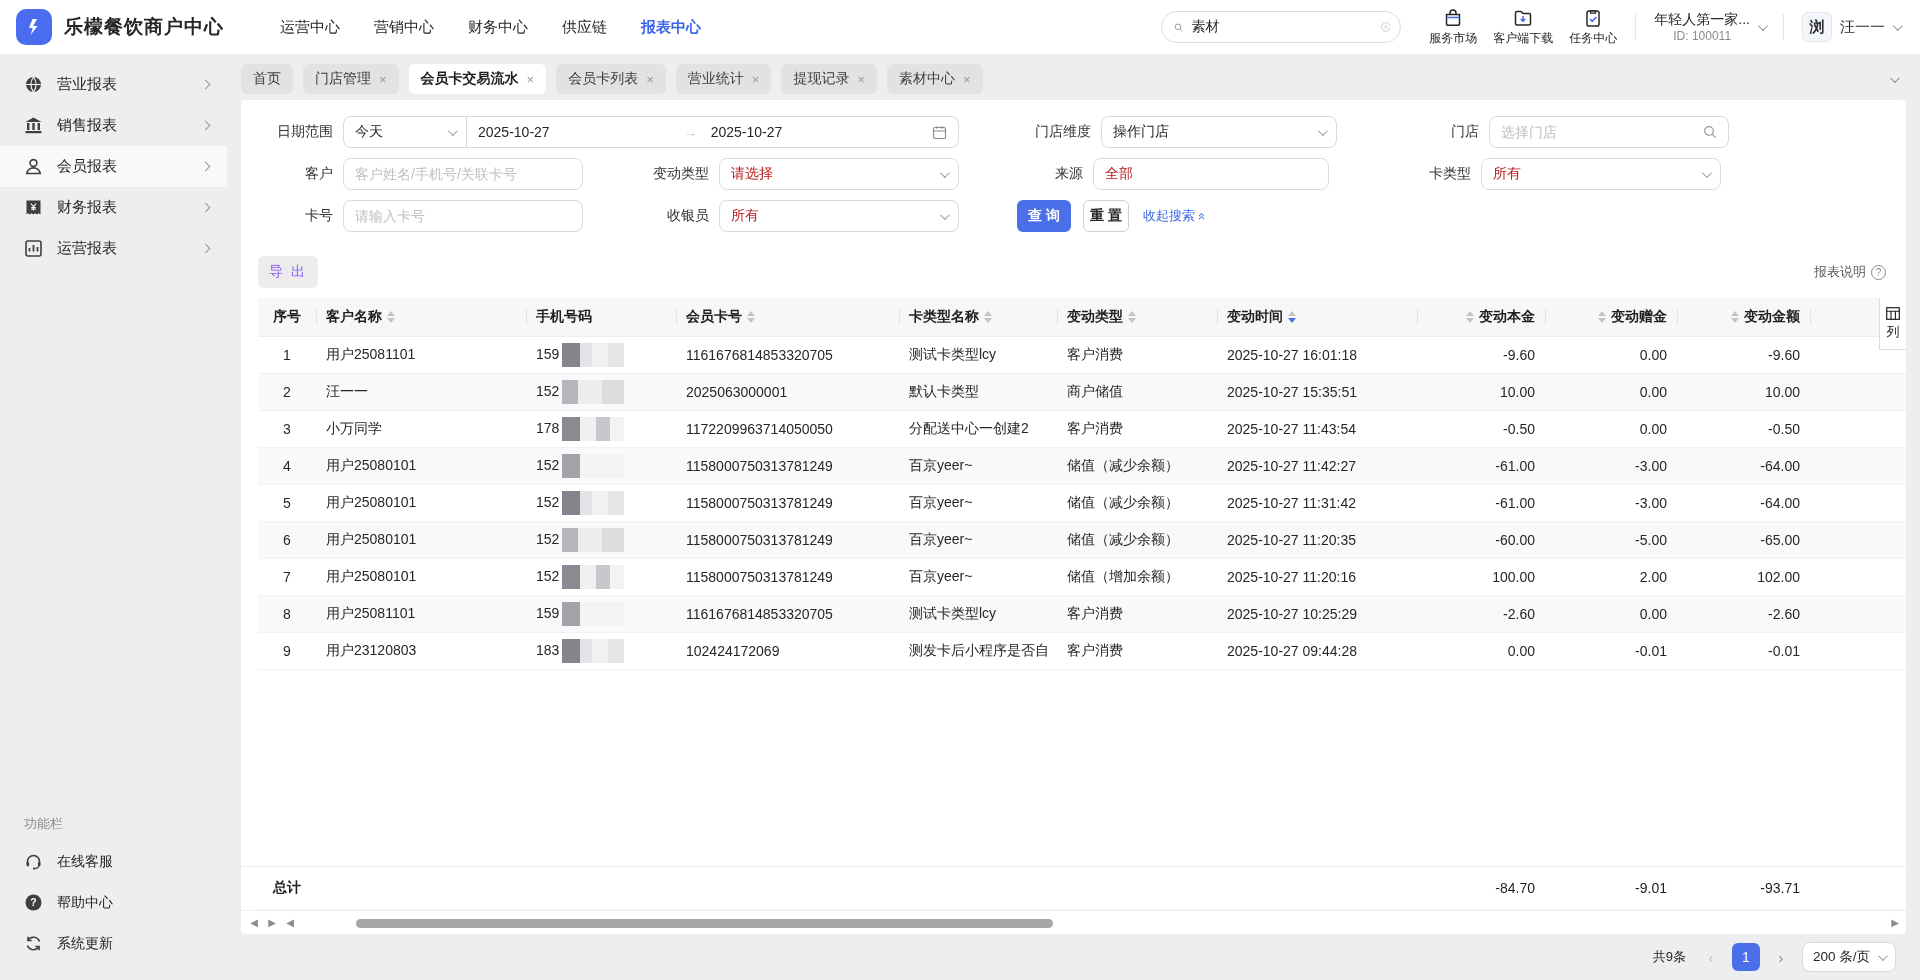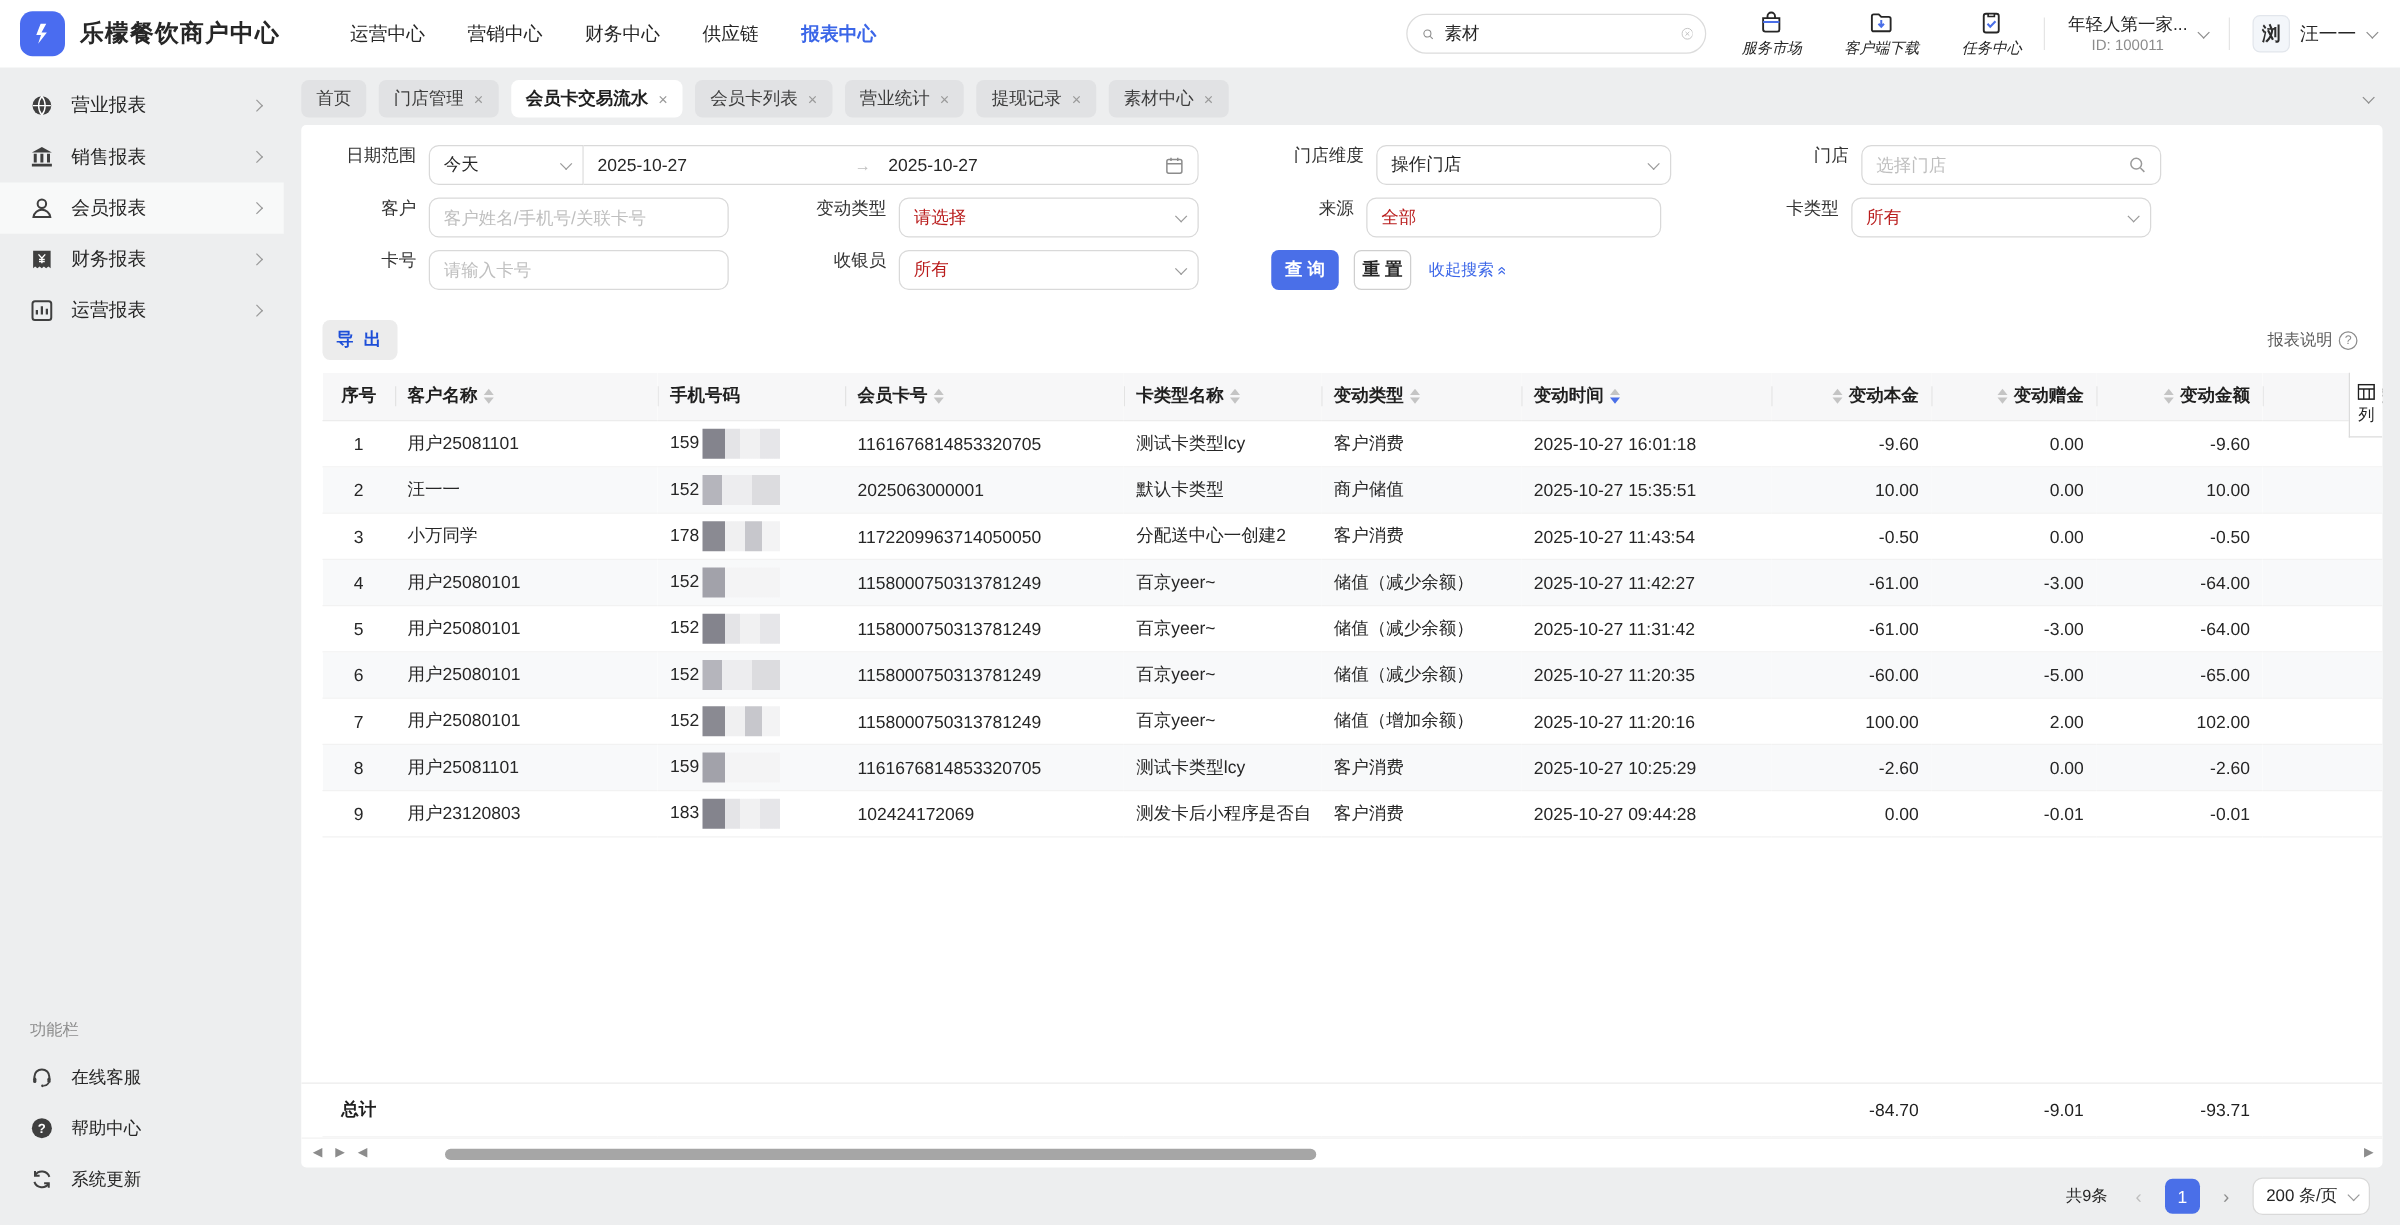--- a/index.html
+++ b/index.html
@@ -9,21 +9,21 @@
   
   .topbar { height:54px; background:#fff; display:flex; align-items:center; padding:0 20px 0 16px; position:relative; z-index:5; }
   .logo-box { width:36px; height:36px; border-radius:10px; background:#4a6cf0; display:flex; align-items:center; justify-content:center; flex:0 0 auto; }
   .logo-mark { width:18px; height:18px; }
   .brand { font-size:19px; font-weight:bold; margin-left:12px; letter-spacing:1px; }
   .top-nav { display:flex; margin-left:56px; gap:34px; }
   .top-nav .nav-item { font-size:15px; color:#262626; cursor:pointer; white-space:nowrap; }
   .top-nav .nav-item.active { color:#3b66e8; font-weight:bold; }
   .search-pill { margin-left:auto; width:240px; height:32px; border:1px solid #dcdcdc; border-radius:16px; display:flex; align-items:center; padding:0 10px 0 12px; gap:8px; background:#fff; }
   .search-pill input { border:none; outline:none; flex:1; font-size:14px; color:#262626; font-family:inherit; background:transparent; }
-  .quick-actions { display:flex; margin-left:28px; gap:34px;font-style:italic; }
+  .quick-actions { display:flex; margin-left:28px; gap:16px; }
   .quick { display:flex; flex-direction:column; align-items:center; gap:2px; cursor:pointer; }
   .quick .q-label { font-size:12px; color:#262626; white-space:nowrap; }
   .v-divider { width:1px; height:26px; background:#e5e5e5; margin:0 18px; }
   .merchant { display:flex; align-items:center; gap:8px; cursor:pointer; }
   .merchant .m-col { display:flex; flex-direction:column; align-items:center; }
   .merchant .m-name { font-size:14px; color:#262626; }
   .merchant .m-id { font-size:12px; color:#8c8c8c; }
   .user { display:flex; align-items:center; gap:8px; cursor:pointer; }
   .avatar { width:30px; height:30px; border-radius:6px; background:#f3f6fa; border:1px solid #e2e6ec; display:flex; align-items:center; justify-content:center; font-size:15px; color:#2b2b2b; font-weight:bold; overflow:hidden; }
   .user .u-name { font-size:15px; color:#262626; }
@@ -47,41 +47,41 @@
   .tab { height:30px; background:#e1e2e4; border-radius:6px; display:flex; align-items:center; padding:0 12px; gap:8px; font-size:14px; color:#3d3d3d; cursor:pointer; white-space:nowrap; }
   .tab.active { background:#fff; color:#1f1f1f; font-weight:bold; }
   .tab .tab-x { color:#9a9a9a; font-size:13px; font-weight:normal; cursor:pointer; line-height:1; }
   .tab-caret { margin-left:auto; width:26px; height:26px; display:flex; align-items:center; justify-content:center; cursor:pointer; }
 
   
   .card { flex:1; background:#fff; border-radius:4px; margin:0 14px; display:flex; flex-direction:column; min-height:0; overflow:hidden; }
 
   
   .filters { padding:16px 20px 6px 20px; }
-  .f-row { display:flex; margin-bottom:10px; }
+  .f-row { display:flex; align-items:center; margin-bottom:10px; }
   .f-label { width:72px; text-align:right; margin-right:10px; color:#333; font-size:14px; white-space:nowrap; flex:0 0 auto; }
   .f-label.w66 { width:66px; }
   .f-label.w60 { width:60px; }
   .ctl { height:32px; border:1px solid #d9d9d9; border-radius:8px; background:#fff; display:flex; align-items:center; padding:0 11px; font-size:14px; gap:8px; }
   .ctl .val { flex:1; color:#262626; white-space:nowrap; overflow:hidden; }
   .ctl .val.ph { color:#b91c1c; }
   .ctl input { border:none; outline:none; flex:1; font-size:14px; font-family:inherit; color:#262626; background:transparent; min-width:0; }
   .ctl input::placeholder { color:#bfbfbf; }
   .sel-chev { width:7px; height:7px; border-right:1.4px solid #999; border-bottom:1.4px solid #999; transform:rotate(45deg) translateY(-2px); flex:0 0 auto; }
   .w124 { width:124px; } .w240 { width:240px; } .w236 { width:236px; } .w492 { width:492px; }
   .range-sep { color:#bfbfbf; padding:0 6px; font-size:13px; }
   .btn { height:32px; border-radius:6px; font-size:14px; display:inline-flex; align-items:center; justify-content:center; cursor:pointer; font-family:inherit; }
   .btn-primary { background:#4a6fe8; color:#fff; width:54px; border:none; font-weight:bold; }
   .btn-plain { background:#fff; color:#262626; width:46px; border:1px solid #cfcfcf; font-weight:bold; }
   .collapse-link { color:#3b66e8; font-size:13px; margin-left:14px; cursor:pointer; display:inline-flex; align-items:center; gap:2px; white-space:nowrap; }
   .dbl-up { display:inline-block; transform:rotate(-90deg); font-size:13px; }
 
   
   .toolbar { display:flex; align-items:center; padding:8px 20px 10px 17px; }
-  .btn-export { background:#ececec; color:#1d4ed8; border:none; width:60px; letter-spacing:2px;font-weight:bold; }
+  .btn-export { background:#ececec; color:#8b5cf6; border:none; width:60px; letter-spacing:2px; }
   .report-help { margin-left:auto; display:flex; align-items:center; gap:5px; color:#595959; font-size:13px; cursor:pointer; }
   .q-circle { width:15px; height:15px; border-radius:50%; border:1px solid #8c8c8c; color:#8c8c8c; font-size:10px; display:flex; align-items:center; justify-content:center; }
 
   
   .table-zone { flex:1; min-height:0; position:relative; overflow:hidden; padding:0 0 0 17px; }
   table { border-collapse:collapse; table-layout:fixed; width:1696px; }
   col.c0{width:58px} col.c1{width:210px} col.c2{width:150px} col.c3{width:223px} col.c4{width:158px}
   col.c5{width:160px} col.c6{width:200px} col.c7{width:128px} col.c8{width:132px} col.c9{width:133px} col.c10{width:144px}
   thead th { background:#f7f7f8; height:38px; font-size:14px; font-weight:bold; color:#1f1f1f; text-align:left; padding:0 10px; white-space:nowrap; overflow:hidden; border-bottom:1px solid #ececec; position:relative; }
   thead th + th::before { content:""; position:absolute; left:0; top:11px; height:16px; width:1px; background:#e3e3e3; }

